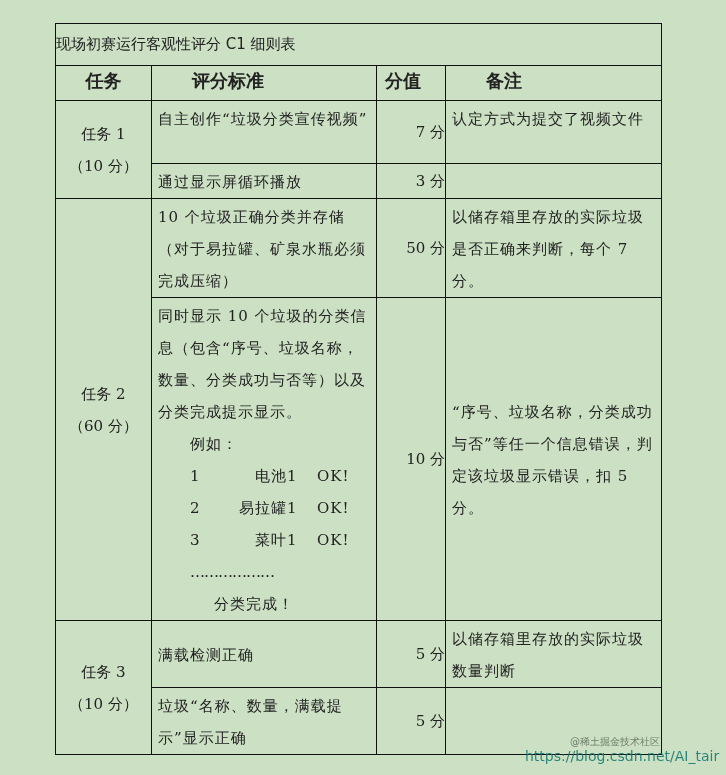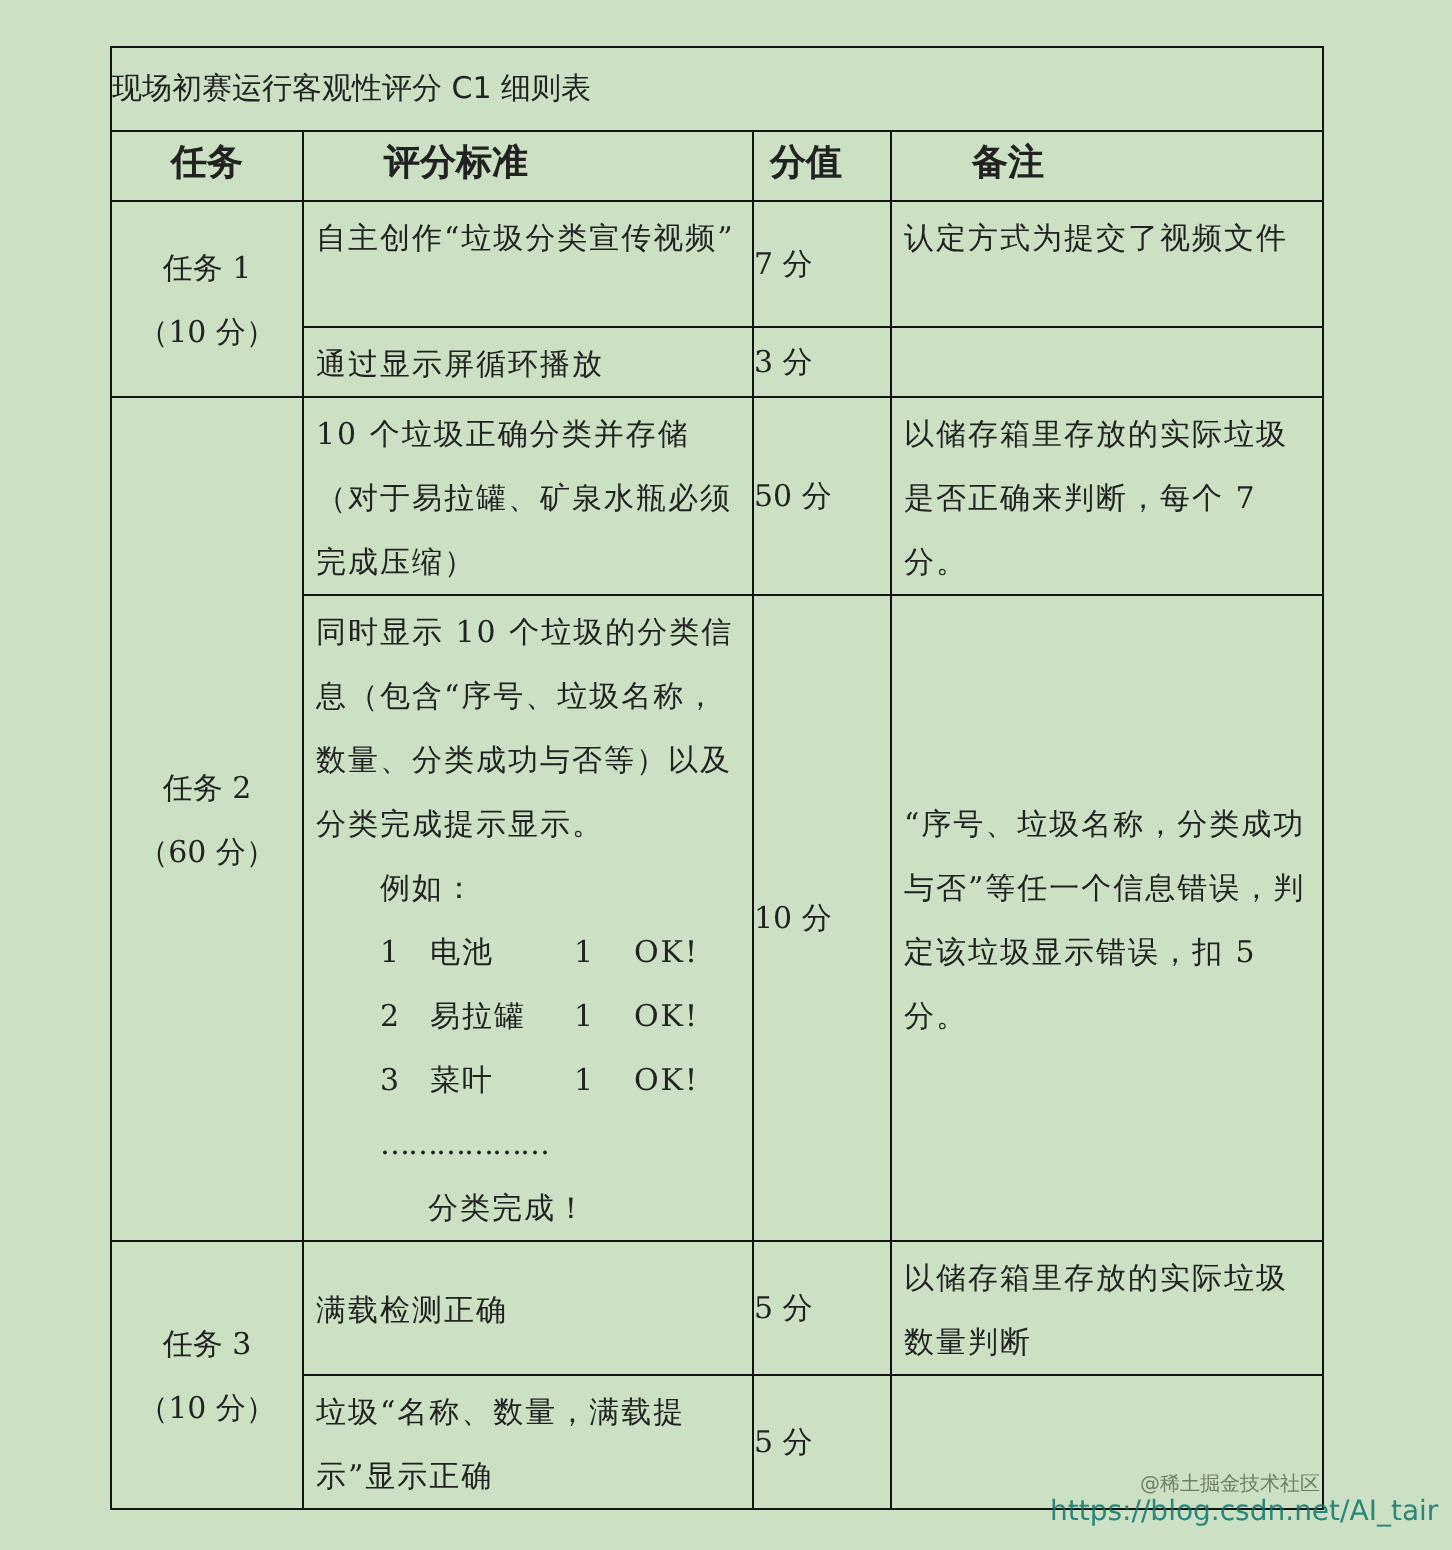--- a/index.html
+++ b/index.html
@@ -15,27 +15,27 @@
   .title-cell { height:41px; vertical-align:middle; font-weight:normal;
     font-family:"DejaVu Sans", "Liberation Sans", sans-serif; font-size:15px; }
   th { height:31px; font-weight:bold; font-family:"DejaVu Sans", "Liberation Sans", sans-serif;
     font-size:18px; text-align:left; vertical-align:top; padding-top:3px; }
   th.h-task { text-align:center; }
   th.h-crit { padding-left:40px; }
   th.h-score { padding-left:8px; }
   th.h-note { padding-left:40px;margin-top:20px; }
   .task { text-align:center; vertical-align:middle; line-height:32px; }
   .crit { padding:2px 6px 0 6px; line-height:32px; letter-spacing:1px; }
-  .score { text-align:left; vertical-align:middle; }
+  .score { text-align:right; vertical-align:middle; }
   .note { padding:2px 6px 0 6px; line-height:32px; letter-spacing:1px; }
   .ex { padding-left:32px; }
   .ex-row { display:flex; padding-left:32px; }
   .ex-row span { display:inline-block; }
   .ex-no { width:25px; }
-  .ex-name { width:72px; }
+  .ex-name { width:72px;text-align:right; }
   .ex-qty { width:30px; }
   .dots { padding-left:32px; letter-spacing:-1px; }
   .done { padding-left:56px; }
   .watermark1 { position:absolute; left:570px; top:735px; font-size:10px; color:#6d7d68;
     font-family:"DejaVu Sans", "Liberation Sans", sans-serif; }
   .watermark2 { position:absolute; left:525px; top:748px; font-size:14px; color:#0f766e; opacity:0.85;
     font-family:"DejaVu Sans", "Liberation Sans", sans-serif; }
 </style>
 </head>
 <body>

